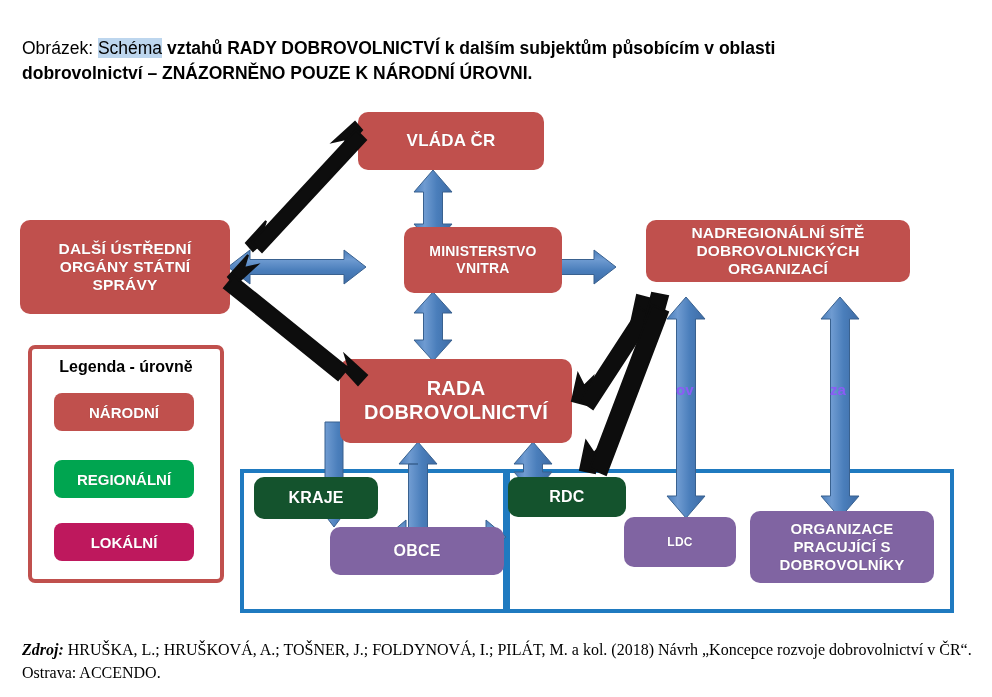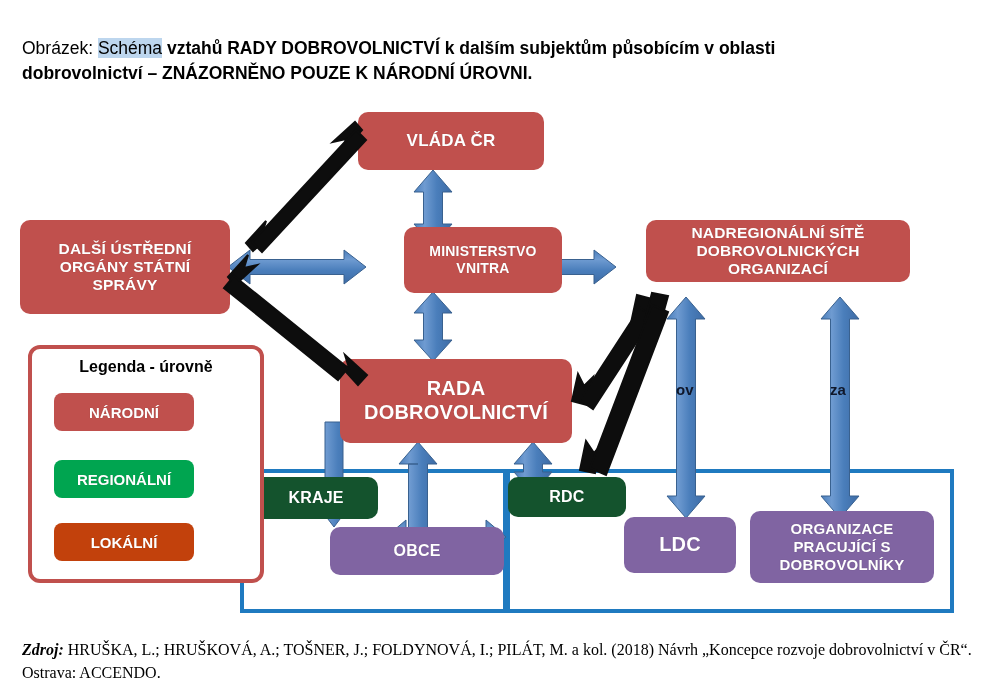--- a/index.html
+++ b/index.html
@@ -29,34 +29,34 @@
         text-shadow:0 0 1px rgba(0,0,0,.25);}
   .red{background:#c0504d;}
   .green{background:#14532d;}
   .purple{background:#8064a2;}
 
   
   .frame{position:absolute;border:4px solid #1f7ac0;background:transparent;z-index:3;}
 
   
   #legend{position:absolute;border:4px solid #c0504d;background:#fff;
-          border-radius:12px;z-index:7;padding-left:40px;}
+          border-radius:7px;z-index:7;}
   #legend-title{position:absolute;left:0;right:0;top:9px;text-align:center;
                 font-size:16px;font-weight:bold;color:#000;}
   .legend-chip{position:absolute;left:22px;width:140px;height:38px;
                border-radius:8px;color:#fff;font-weight:bold;font-size:15px;
                display:flex;align-items:center;justify-content:center;
                text-shadow:0 0 1px rgba(0,0,0,.25);}
 
   
   #arrows{position:absolute;left:0;top:0;width:992px;height:525px;z-index:4;}
   #blackarrows{position:absolute;left:0;top:0;width:992px;height:525px;z-index:8;}
 
   
-  .ghost{position:absolute;color:#0f172a;font-weight:bold;font-size:15px;z-index:5;}
+  .ghost{position:absolute;color:#8b5cf6;font-weight:bold;font-size:15px;z-index:5;}
 </style>
 </head>
 <body>
 
 <div id="caption">
   <span class="light">Obrázek: </span><span class="hl">Schéma</span><span> vztahů RADY DOBROVOLNICTVÍ  k dalším subjektům působícím v oblasti</span><br>
   <span>dobrovolnictví – ZNÁZORNĚNO POUZE K NÁRODNÍ ÚROVNI.</span>
 </div>
 
 <div id="canvas">
@@ -158,21 +158,21 @@
   </div>
 
   <div class="node purple" style="left:330px;top:427px;width:174px;height:48px;font-size:16px;">
     <span>OBCE</span>
   </div>
 
   <div class="node green" style="left:508px;top:377px;width:118px;height:40px;font-size:16px;">
     <span>RDC</span>
   </div>
 
-  <div class="node purple" style="left:624px;top:417px;width:112px;height:56px;font-size:20px;">
+  <div class="node purple" style="left:624px;top:417px;width:112px;height:50px;font-size:12px;">
     <span>LDC</span>
   </div>
 
   <div class="node purple" style="left:750px;top:411px;width:184px;height:72px;font-size:15px;padding:0 8px;">
     <span>ORGANIZACE PRACUJÍCÍ S DOBROVOLNÍKY</span>
   </div>
 
   <svg id="blackarrows" viewBox="0 0 992 525">
     <g fill="#0d0d0d" stroke="#0d0d0d" stroke-width="2" stroke-linejoin="miter">
 
@@ -203,21 +203,21 @@
   </svg>
 
   <div id="legend" style="left:28px;top:245px;width:188px;height:230px;">
     <div id="legend-title">Legenda - úrovně</div>
     <div class="legend-chip" style="top:44px;background:#c0504d;">
       <span>NÁRODNÍ</span>
     </div>
     <div class="legend-chip" style="top:111px;background:#00a550;">
       <span>REGIONÁLNÍ</span>
     </div>
-    <div class="legend-chip" style="top:174px;background:#c2410c;">
+    <div class="legend-chip" style="top:174px;background:#be185d;">
       <span>LOKÁLNÍ</span>
     </div>
   </div>
 
 </div>
 
 <div id="source">
   <span class="zd">Zdroj:</span><span> HRUŠKA, L.; HRUŠKOVÁ, A.; TOŠNER, J.; FOLDYNOVÁ, I.; PILÁT, M. a kol. (2018) Návrh „Koncepce rozvoje dobrovolnictví v ČR“. Ostrava: ACCENDO.</span>
 </div>
 

